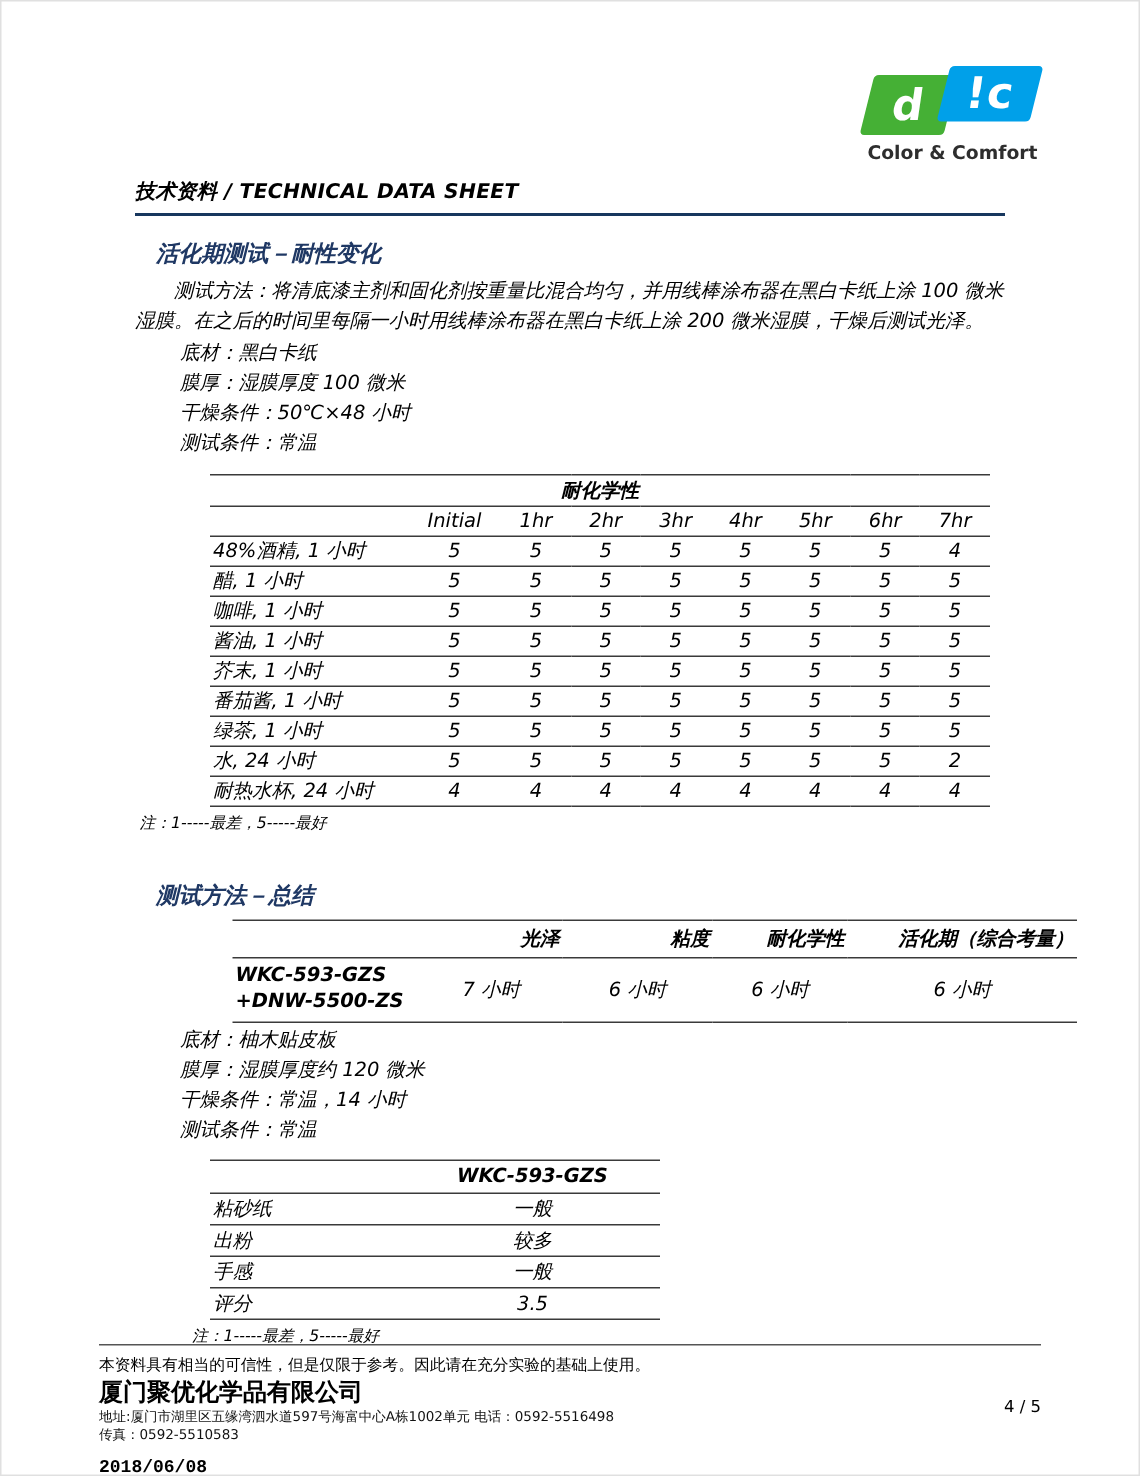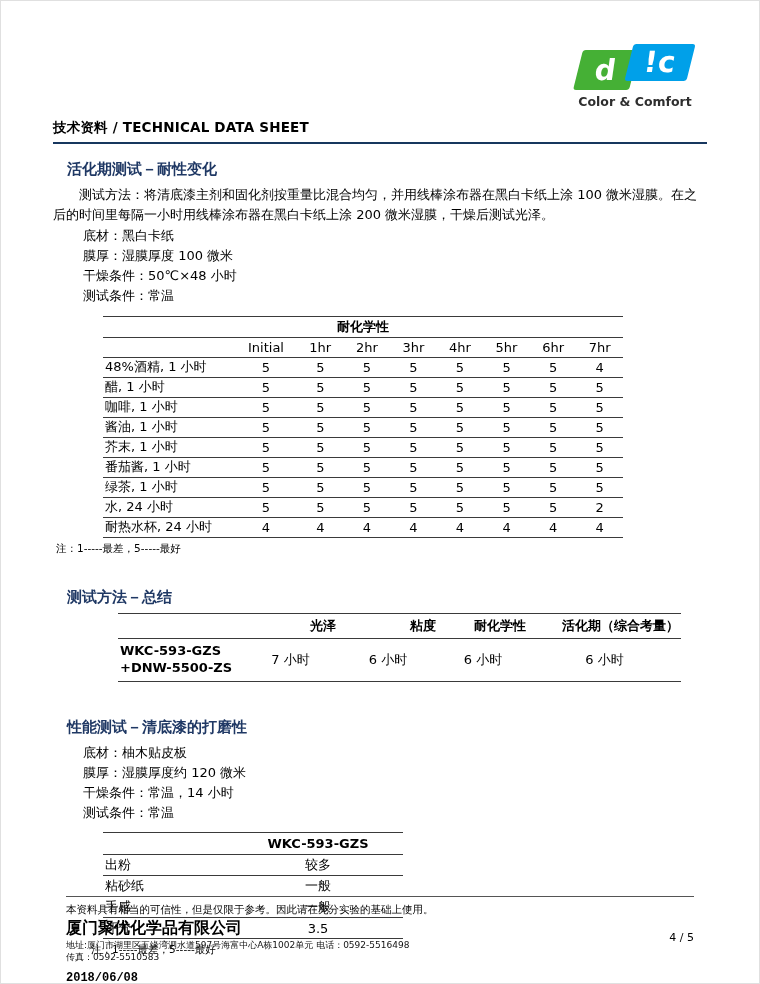--- a/index.html
+++ b/index.html
@@ -1,21 +1,21 @@
 <!DOCTYPE html>
 <html><head>
 <meta charset="utf-8">
 <style>
   html,body{margin:0;padding:0;background:#f2f2f2;}
   .page{
     width:760px;height:984px;box-sizing:border-box;margin:0 auto;
     background:#fff;border:1px solid #e0e0e0;position:relative;overflow:hidden;
     font-family:"DejaVu Sans","Liberation Sans",sans-serif;color:#000;
   }
-  .content{padding:0 52px;}
+  .content{padding:0 89px;font-style:italic;}
   
   .logo-wrap{display:flex;justify-content:flex-end;padding:40px 65px 0 0;}
   .logo{width:118px;}
   .logo-marks{position:relative;height:50px;}
   .mark{position:absolute;transform:skewX(-14deg);border-radius:3px;
         display:flex;align-items:center;justify-content:center;}
   .mark-green{left:2px;top:9px;width:56px;height:40px;}
   .mark-blue{left:53px;top:3px;width:62px;height:37px;}
   .mark span{transform:skewX(6deg);color:#fff;font-weight:bold;
              font-size:29px;line-height:1;letter-spacing:1px;}
@@ -244,44 +244,43 @@
           <div>+DNW-5500-ZS</div>
         </td>
         <td>7 小时</td>
         <td>6 小时</td>
         <td>6 小时</td>
         <td>6 小时</td>
       </tr>
     </tbody>
       </table>
 
-    <div class="sec-heading" style="margin-top:36px;">性能测试－清底漆的打磨性</div>
     <div class="details">
       <div class="detail">底材：柚木贴皮板</div>
       <div class="detail">膜厚：湿膜厚度约 120 微米</div>
       <div class="detail">干燥条件：常温，14 小时</div>
       <div class="detail">测试条件：常温</div>
     </div>
     <table class="t3">
       <colgroup>
           <col style="width:130px">
           <col style="width:170px">
         </colgroup>
       <tbody>
           <tr>
         <th></th>
         <th>WKC-593-GZS</th>
       </tr>
       <tr>
+        <td class="lbl">粘砂纸</td>
+        <td>一般</td>
+      </tr>
+      <tr>
         <td class="lbl">出粉</td>
         <td>较多</td>
-      </tr>
-      <tr>
-        <td class="lbl">粘砂纸</td>
-        <td>一般</td>
       </tr>
       <tr>
         <td class="lbl">手感</td>
         <td>一般</td>
       </tr>
       <tr>
         <td class="lbl">评分</td>
         <td>3.5</td>
       </tr>
     </tbody>

